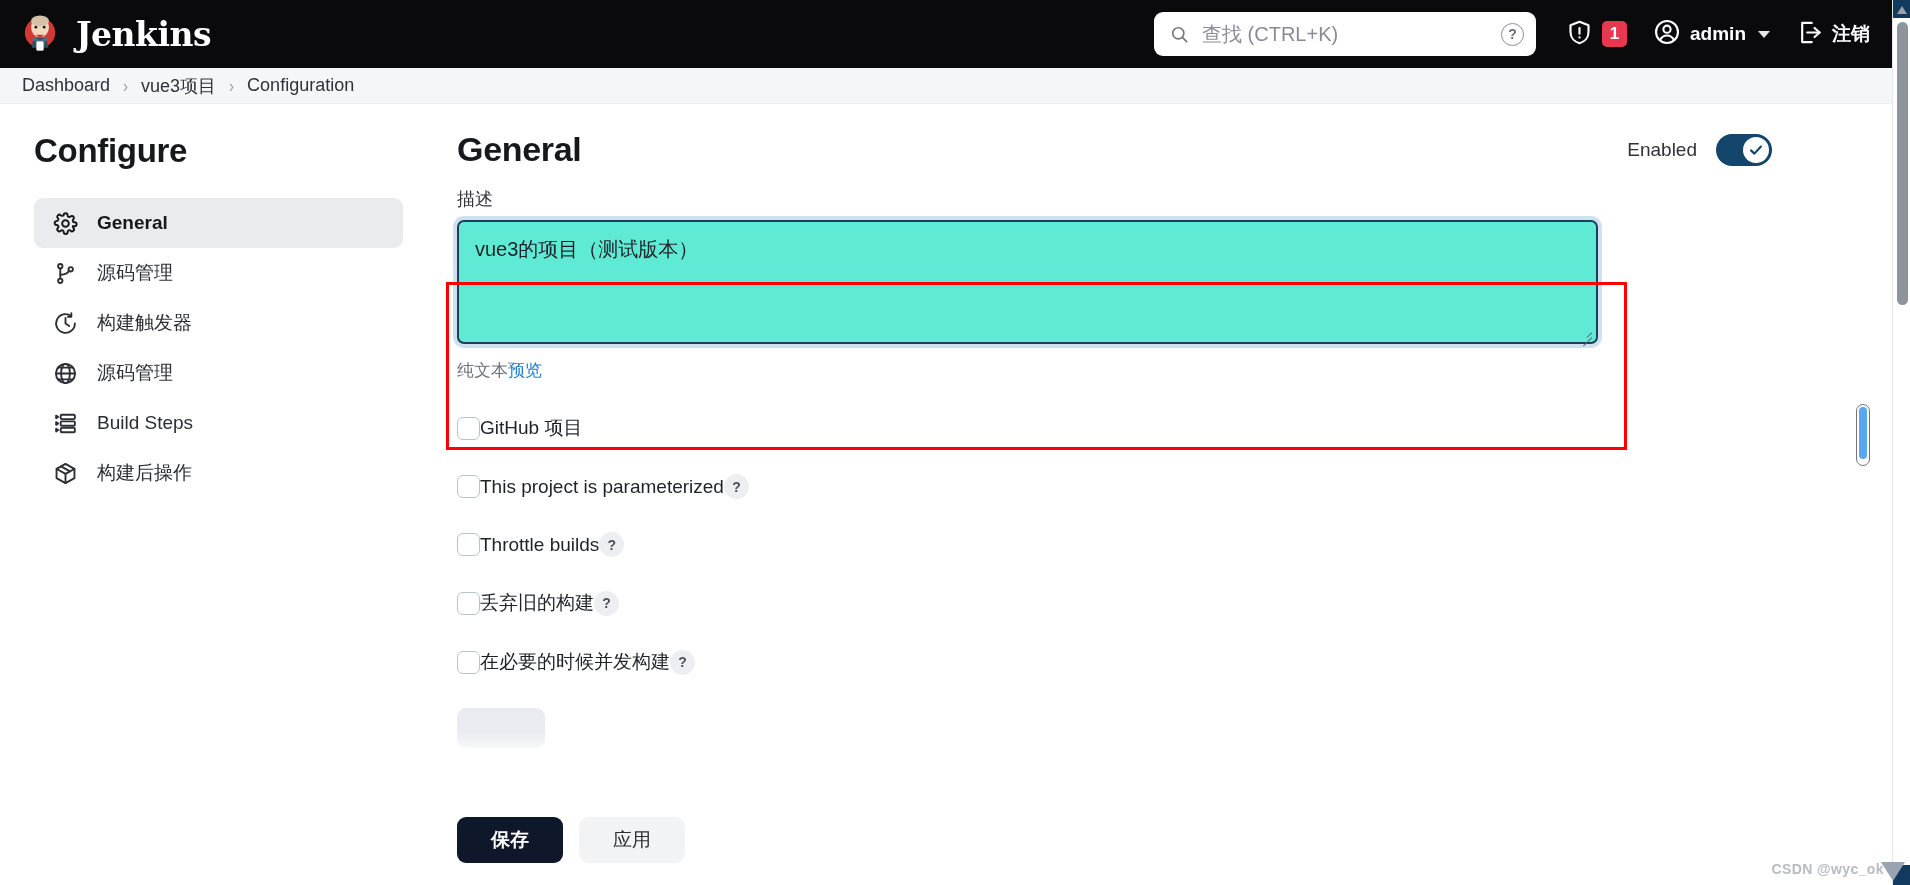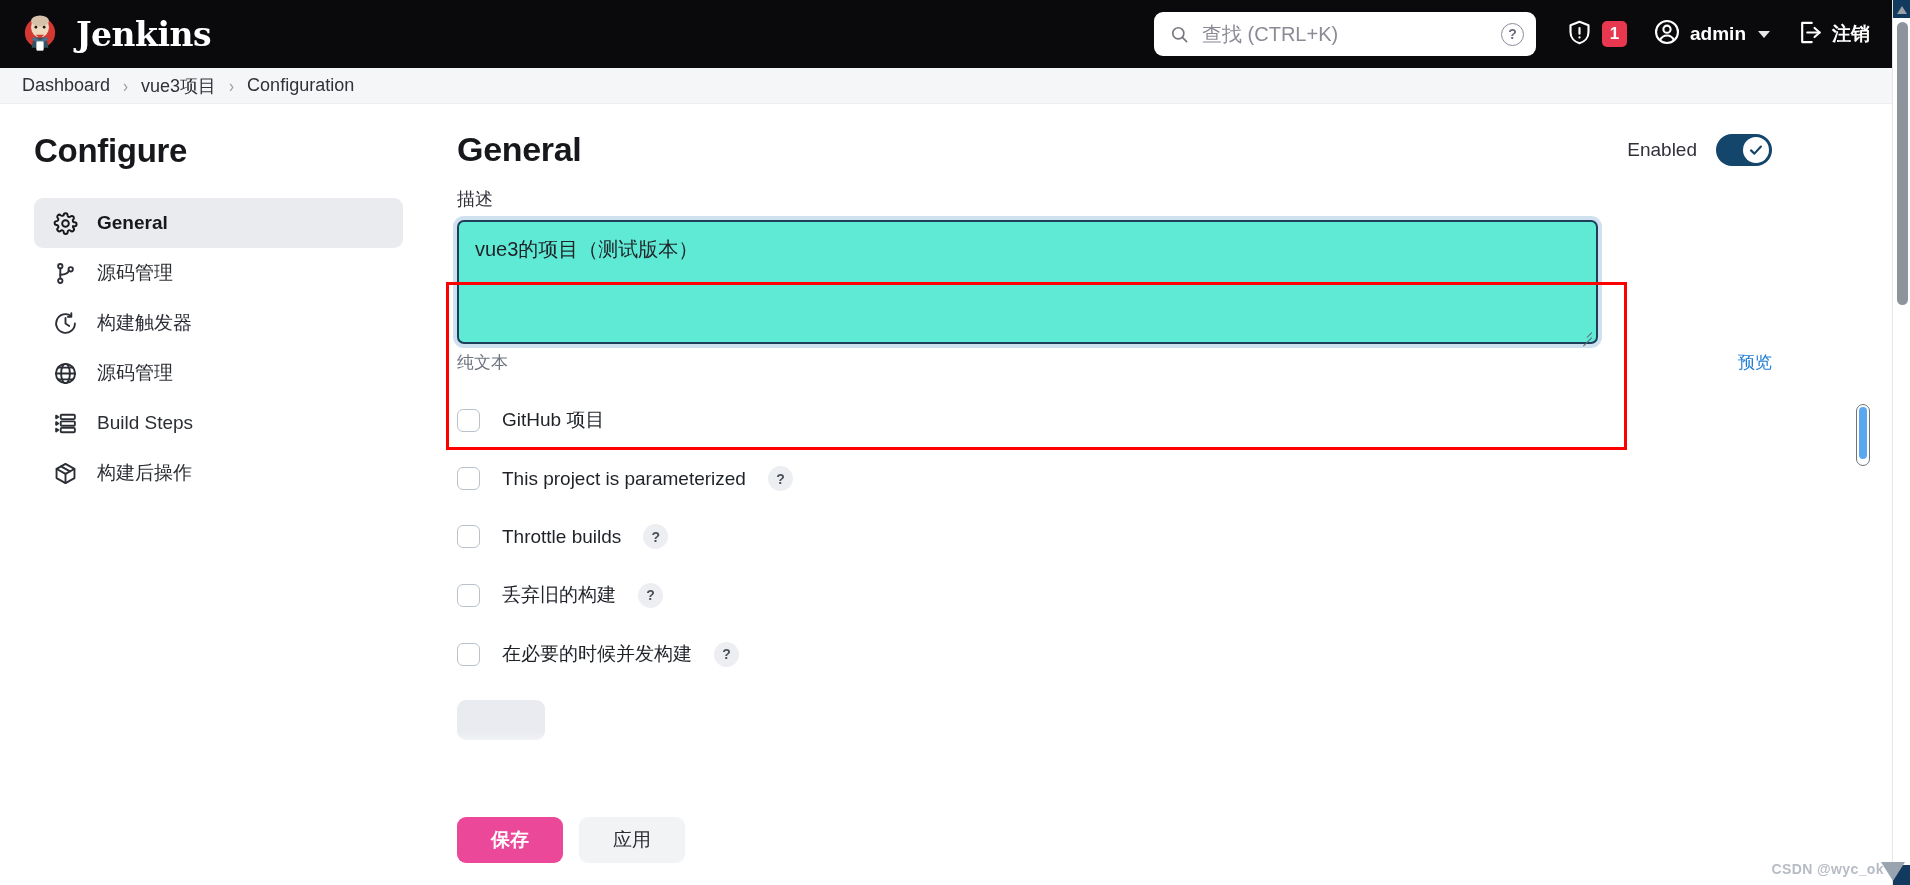--- a/index.html
+++ b/index.html
@@ -160,25 +160,25 @@
   }
   .resize-grip {
     position: absolute; right: 6px; top: 106px;
     width: 14px; height: 14px; z-index: 6; pointer-events: none;
   }
   .resize-grip i {
     position: absolute; right: 0; background: #5c6470; height: 1.4px;
     transform-origin: right center; transform: rotate(-45deg);
   }
 
-  .sub-links { margin-top: 3px; display: flex; gap: 12px; align-items: center; justify-content: space-between; }
+  .sub-links { margin-top: 11px; display: flex; align-items: center; }
   .plain-text { font-size: 17px; color: #6e747e; }
   .preview-link { font-size: 17px; color: #1d7cd4; cursor: pointer; }
 
-  .check-row { display: flex; align-items: center; gap: 22px; margin-top: 33px; }
+  .check-row { display: flex; align-items: center; margin-top: 33px; }
   .check-row:first-of-type { margin-top: 36px; }
   .cbox {
     width: 23px; height: 23px; border: 1.7px solid #b9c2cb;
     border-radius: 6px; background: #fff; cursor: pointer; flex: 0 0 auto;
   }
   .check-label { font-size: 19px; color: #1f2328; }
   .help-btn {
     width: 25px; height: 25px; border-radius: 50%;
     background: #eceef1; color: #4b5058;
     font-size: 14px; font-weight: 700;
@@ -200,21 +200,21 @@
   
   .actionbar {
     position: absolute; left: 457px; bottom: 22px;
     display: flex; gap: 16px; z-index: 8;
   }
   .btn {
     height: 46px; border-radius: 9px; border: none;
     font-size: 19px; font-family: "Liberation Sans", sans-serif;
     cursor: pointer; padding: 0 34px;
   }
-  .btn-save { background: #ec4899; color: #fff; font-weight: 700; }
+  .btn-save { background: #0f172a; color: #fff; font-weight: 700; }
   .btn-apply { background: #f2f3f5; color: #2b2e34; }
 
   
   .win-scroll {
     position: absolute; right: 0; top: 0; width: 18px; height: 885px;
     background: #ffffff; border-left: 1px solid #e6e6e6;
   }
   .win-scroll .arrow-up {
     position: absolute; top: 6px; left: 4px;
     width: 0; height: 0;

